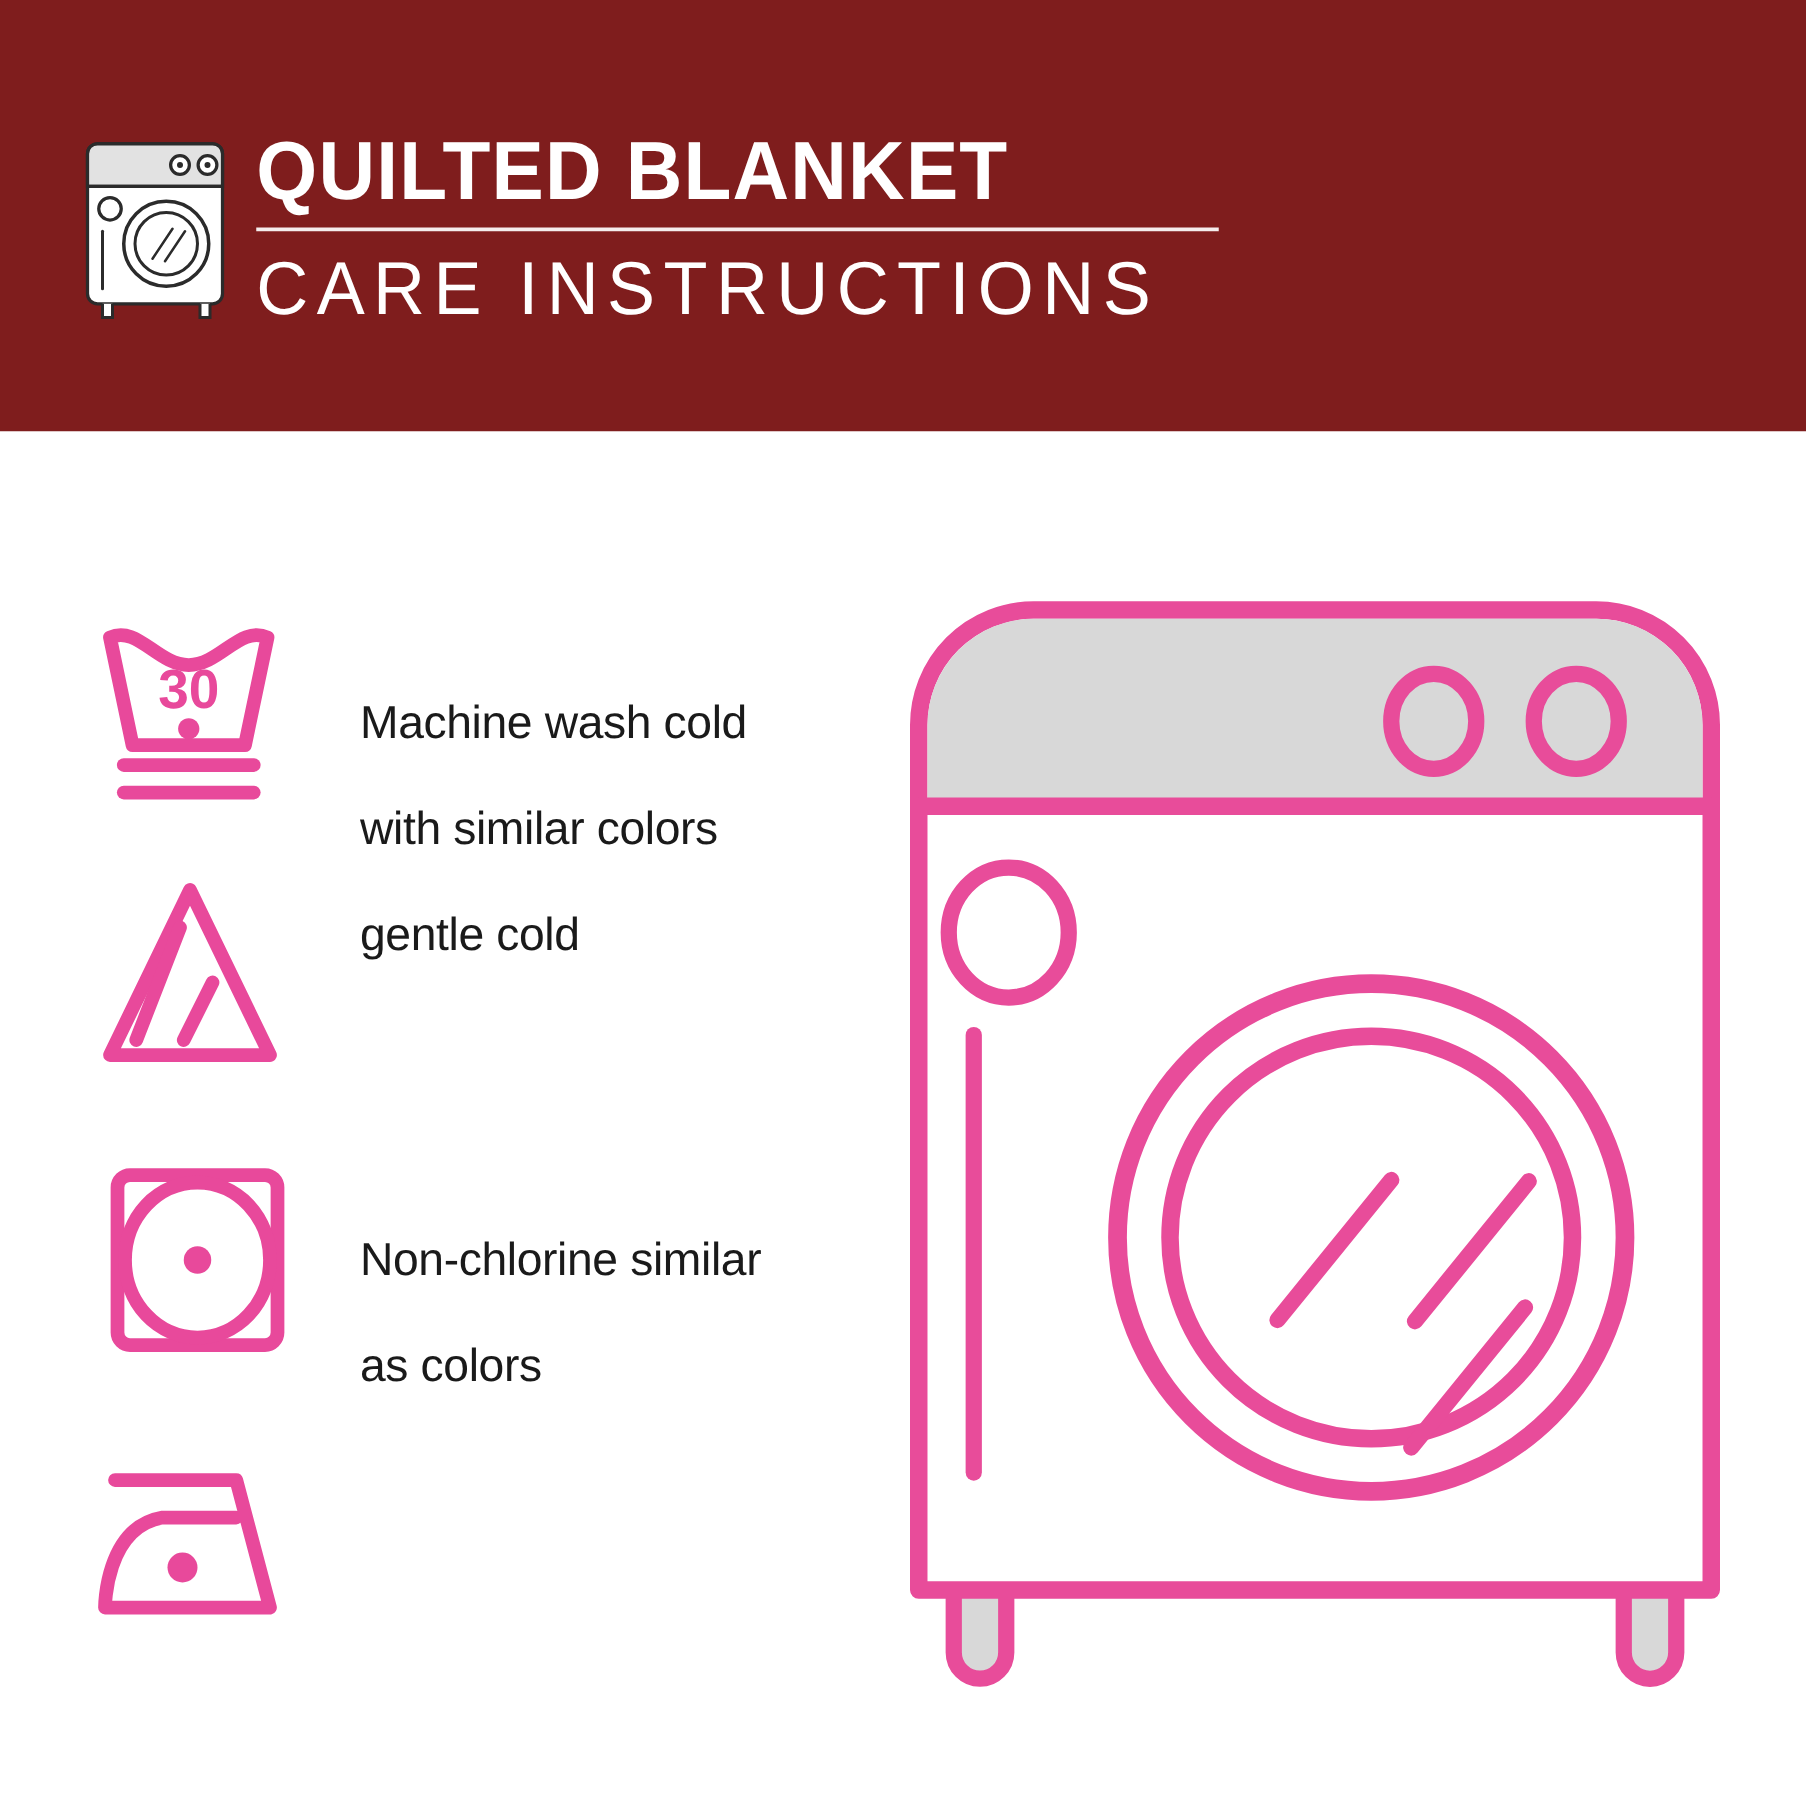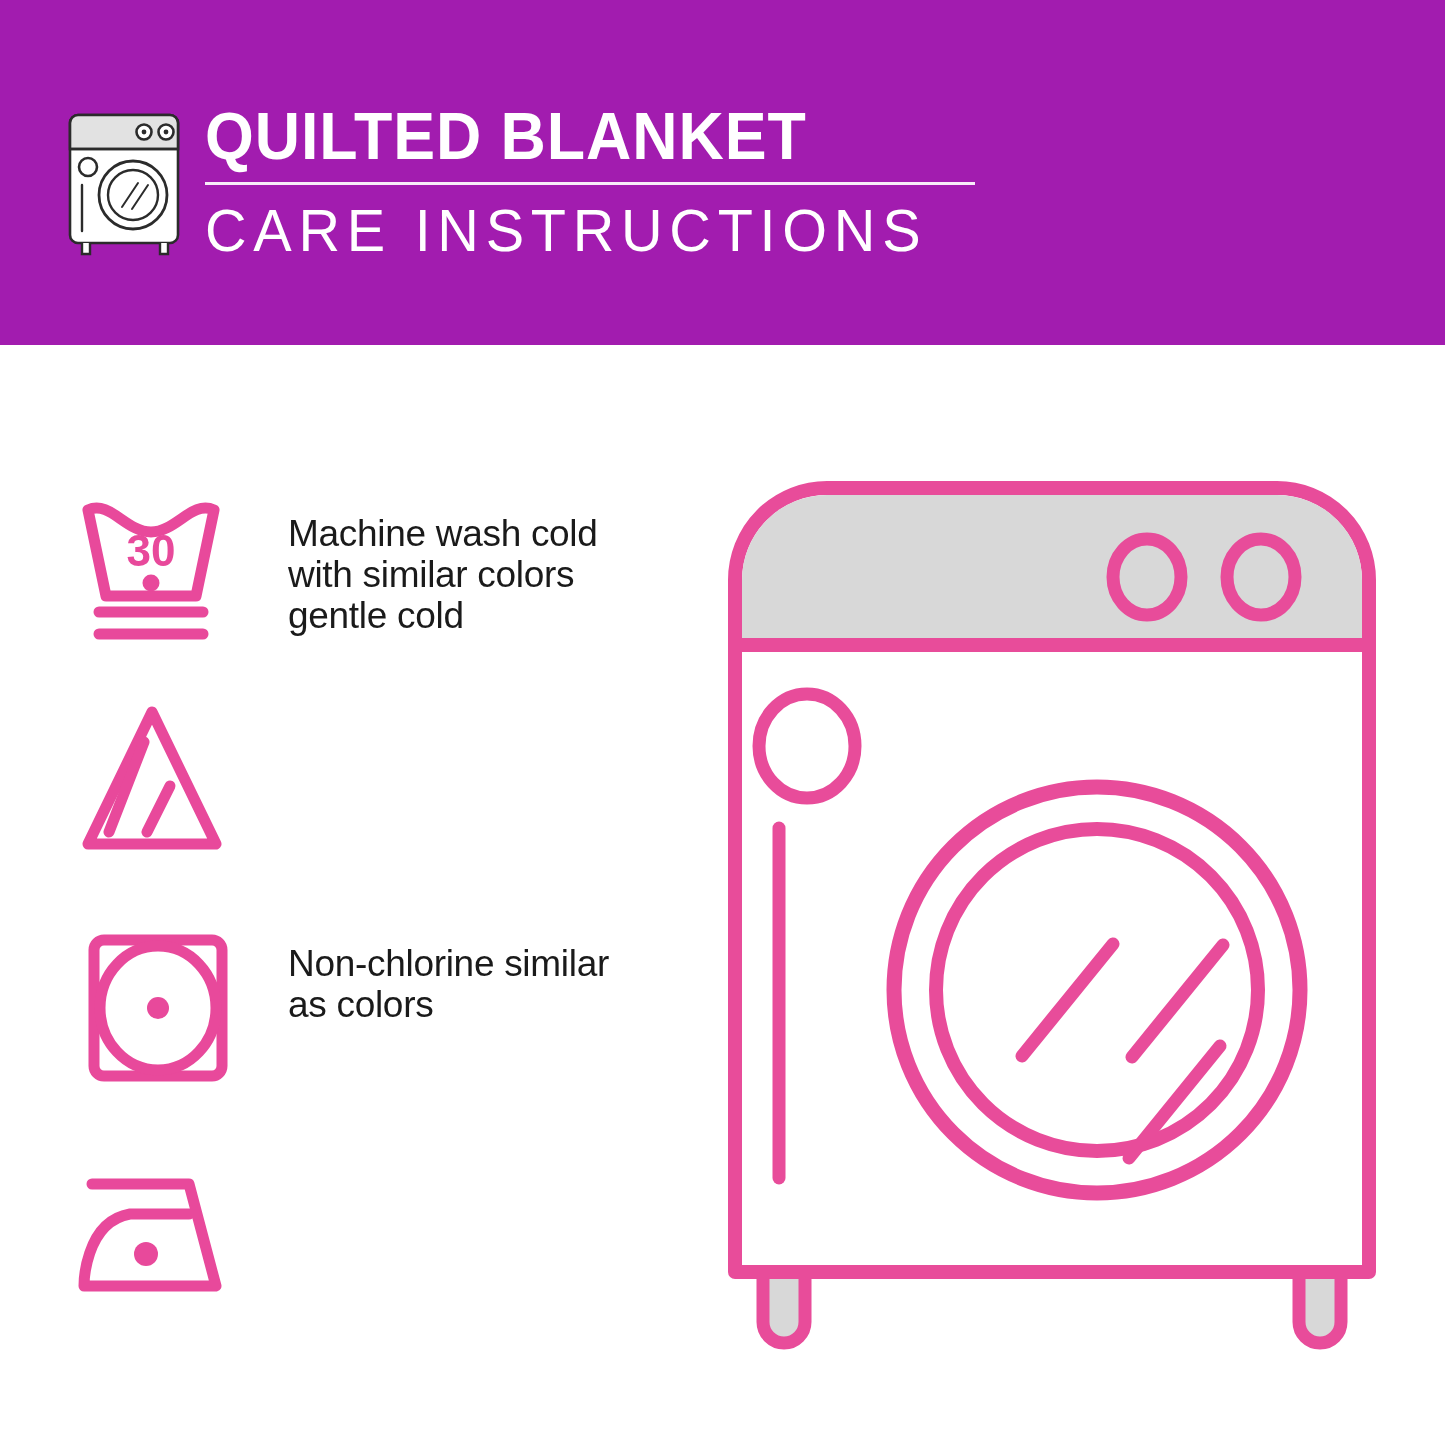--- a/index.html
+++ b/index.html
@@ -18,21 +18,21 @@
     overflow: hidden;
   }
 
   
   #header-band {
     position: absolute;
     left: 0;
     top: 0;
     width: 1445px;
     height: 345px;
-    background: #a21caf;
+    background: #7f1d1d;
   }
   #header-logo {
     position: absolute;
     left: 60px;
     top: 103px;
     width: 130px;
     height: 155px;
   }
   #header-text-block {
     position: absolute;
@@ -86,21 +86,21 @@
     position: absolute;
     left: 222px;
     width: 400px;
     font-family: "Liberation Sans", sans-serif;
     font-weight: 400;
     font-size: 37px;
     line-height: 41px;
     color: #1a1a1a;
     letter-spacing: -0.3px;
   }
-  .care-text .ln { display: block; white-space: nowrap; }
+  .care-text .ln { display: block; white-space: nowrap; margin-top: 44px; }
 
   
   #row-0 .care-text { top: 33px; }
   #row-1 .care-text { top: 255px; }
   #row-2 .care-text { top: 485px; }
 
   #icon-wash   { top: 8px;   left: 8px;  }
   #icon-bleach { top: 218px; left: 8px;  }
   #icon-dry    { top: 448px; left: 14px; }
   #icon-iron   { top: 668px; left: 8px;  }

